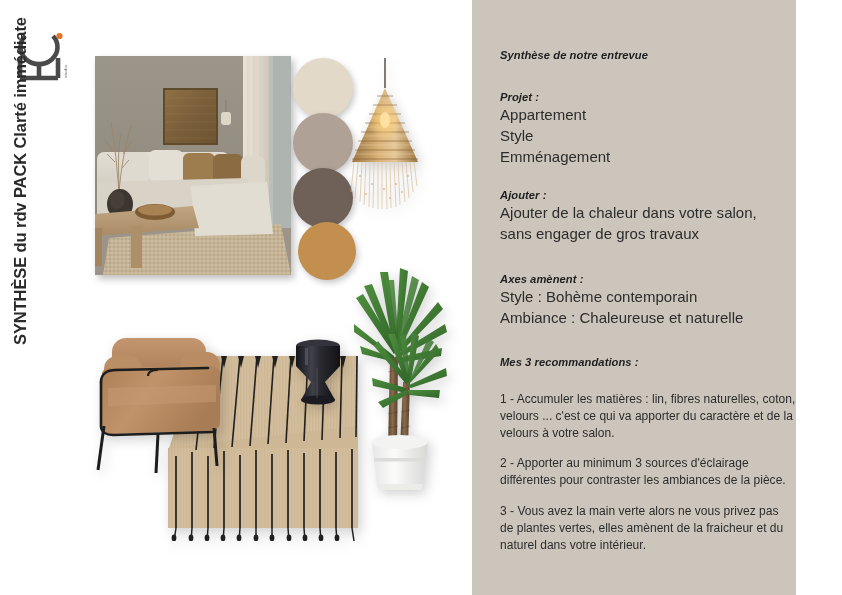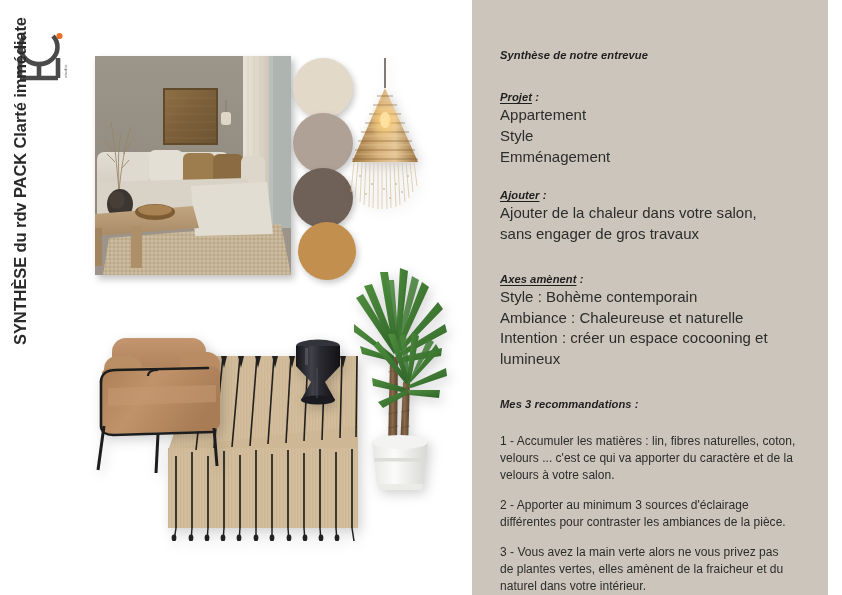--- a/index.html
+++ b/index.html
@@ -115,40 +115,40 @@
   #plant {
     position: absolute;
     left: 262px; top: 262px;
     width: 110px; height: 228px;
   }
 
   
   #text-panel {
     position: absolute;
     left: 472px; top: 0;
-    width: 356px; height: 595px;
+    width: 324px; height: 595px;
     background: #ccc5bb;
     color: #2b2b2b;
   }
   #text-inner {
     position: absolute;
     left: 28px;
     top: 48px;
     width: 312px;
   }
   .sec-title {
     font-size: 11.2px;
     font-weight: bold;
     font-style: italic;
     color: #1f1f1f;
     letter-spacing: 0.05px;
     margin: 0;
     line-height: 1.35;
   }
-  .sec-title .u { text-decoration: underline; text-underline-offset: 2px; }
+  .sec-title .u { text-underline-offset: 2px; }
   .body-line {
     font-size: 15px;
     color: #2c2c2c;
     line-height: 1.38;
     margin: 0;
     letter-spacing: 0.02px;
   }
   .para {
     font-size: 12px;
     color: #2c2c2c;
@@ -601,21 +601,20 @@
 
       <div class="sec-title"><span class="u">Ajouter</span><span> :</span></div>
       <div class="body-line">Ajouter de la chaleur dans votre salon,</div>
       <div class="body-line">sans engager de gros travaux</div>
 
       <div class="gap-lg"></div>
 
       <div class="sec-title"><span class="u">Axes amènent</span><span> :</span></div>
       <div class="body-line">Style : Bohème contemporain</div>
       <div class="body-line">Ambiance : Chaleureuse et naturelle</div>
-      <div class="body-line">Intention : créer un espace cocooning et lumineux</div>
 
       <div class="gap-lg"></div>
 
       <div class="sec-title">Mes 3 recommandations :</div>
 
       <div class="gap-md"></div>
 
       <div>
         <div class="para">1 - Accumuler les matières : lin, fibres naturelles, coton,</div>
         <div class="para">velours ... c'est ce qui va apporter du caractère et de la</div>

